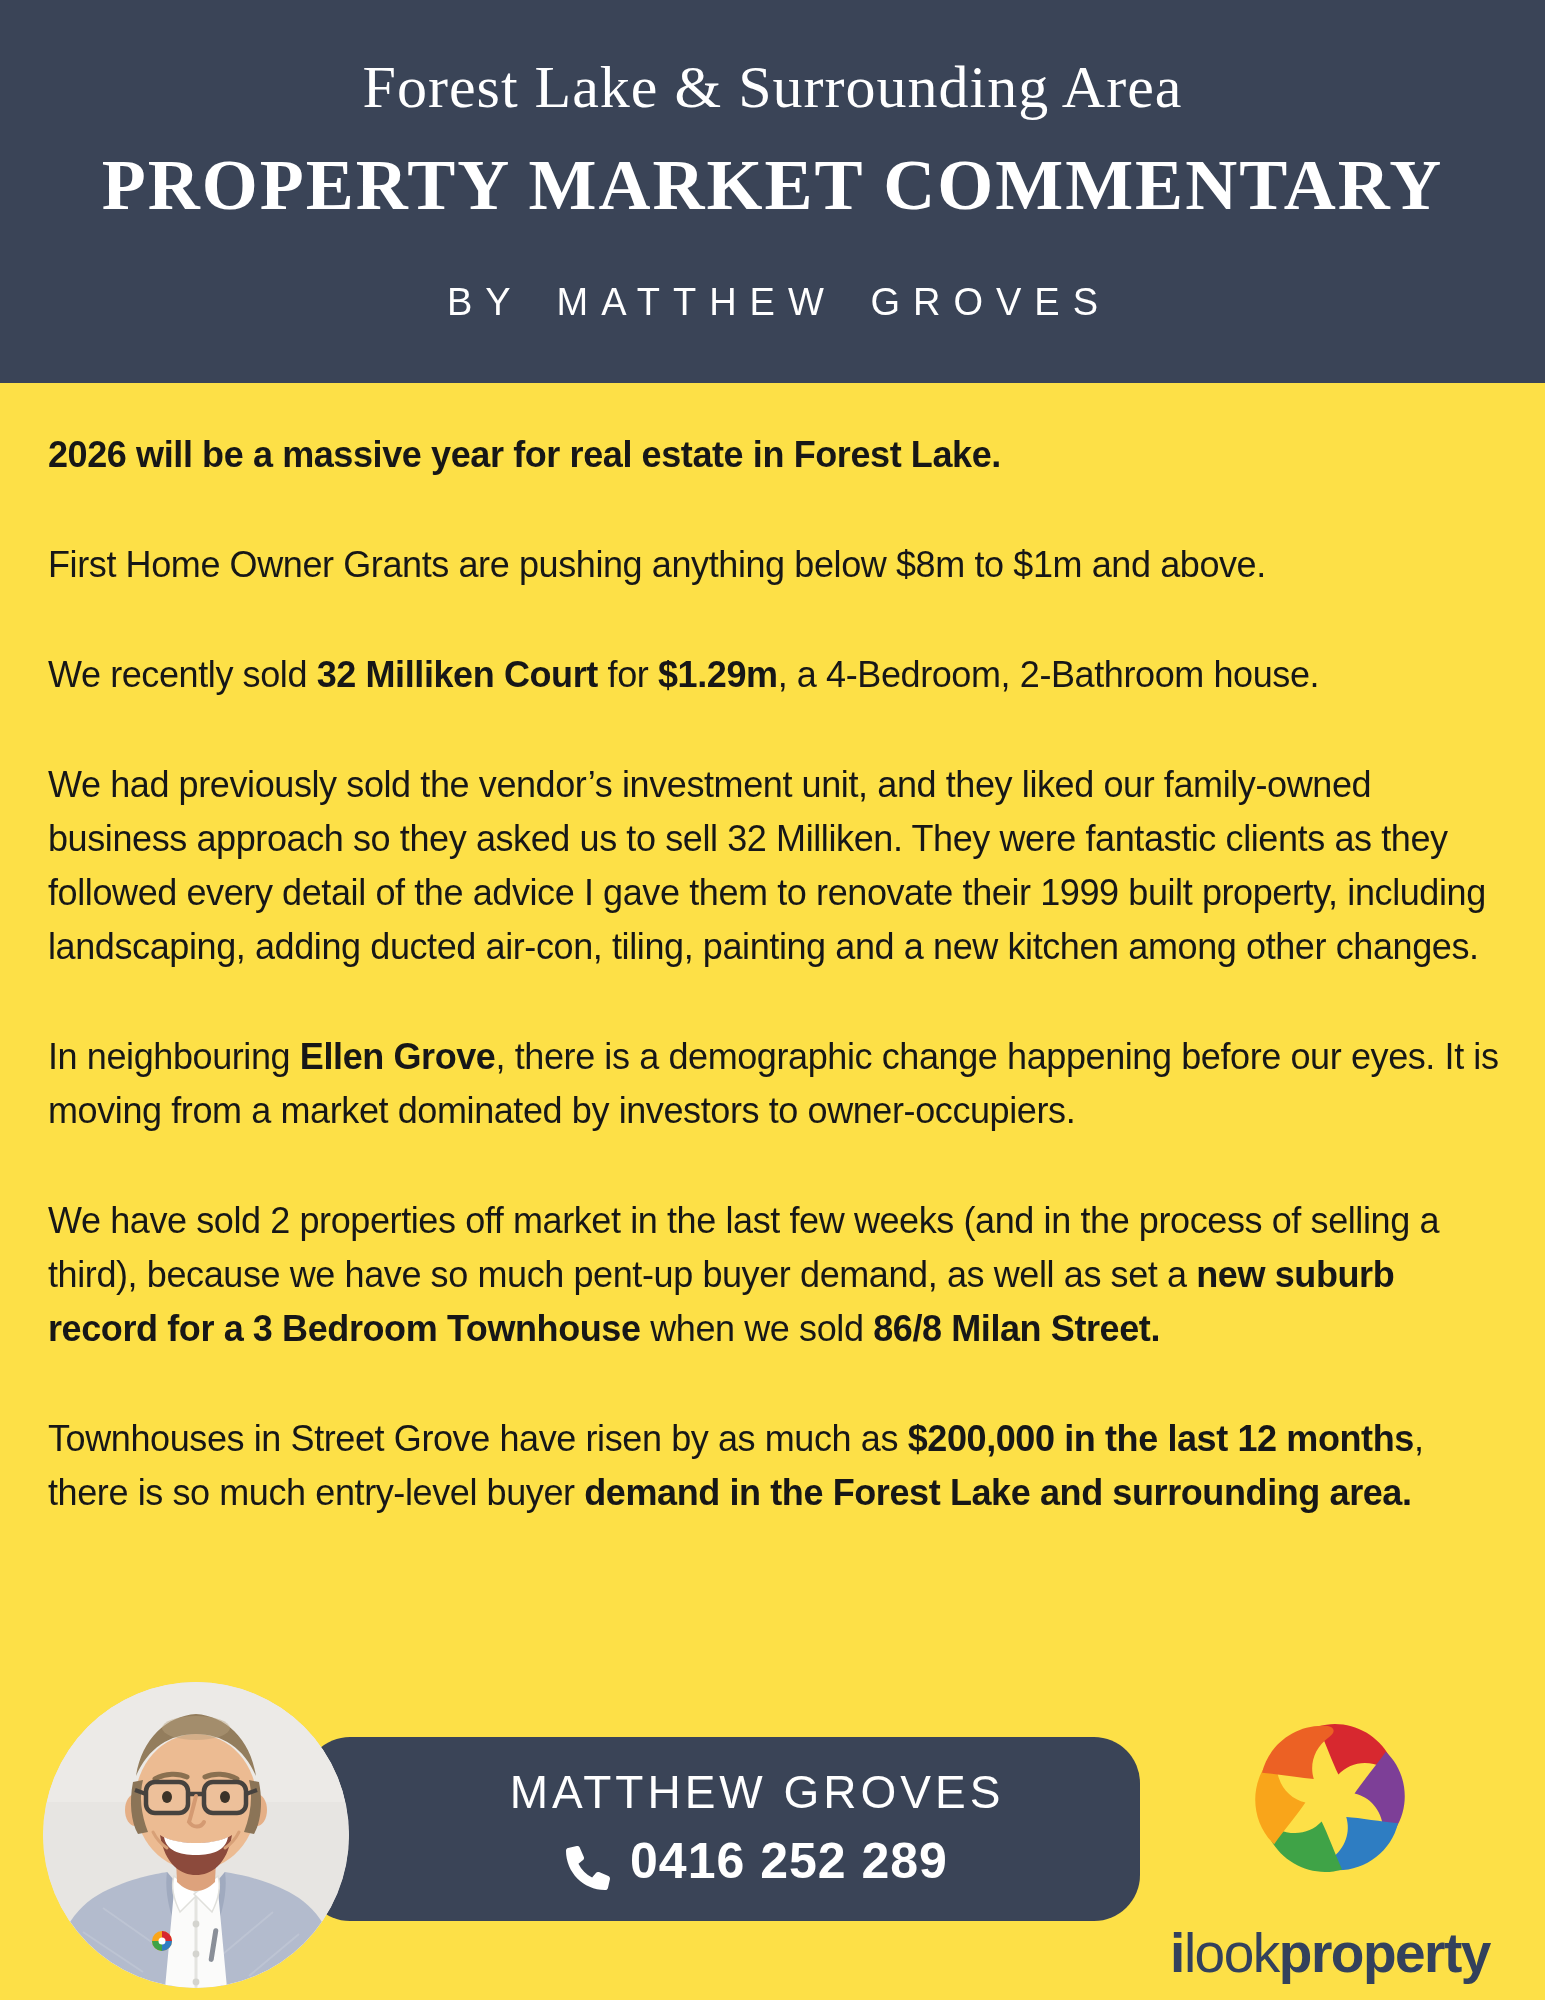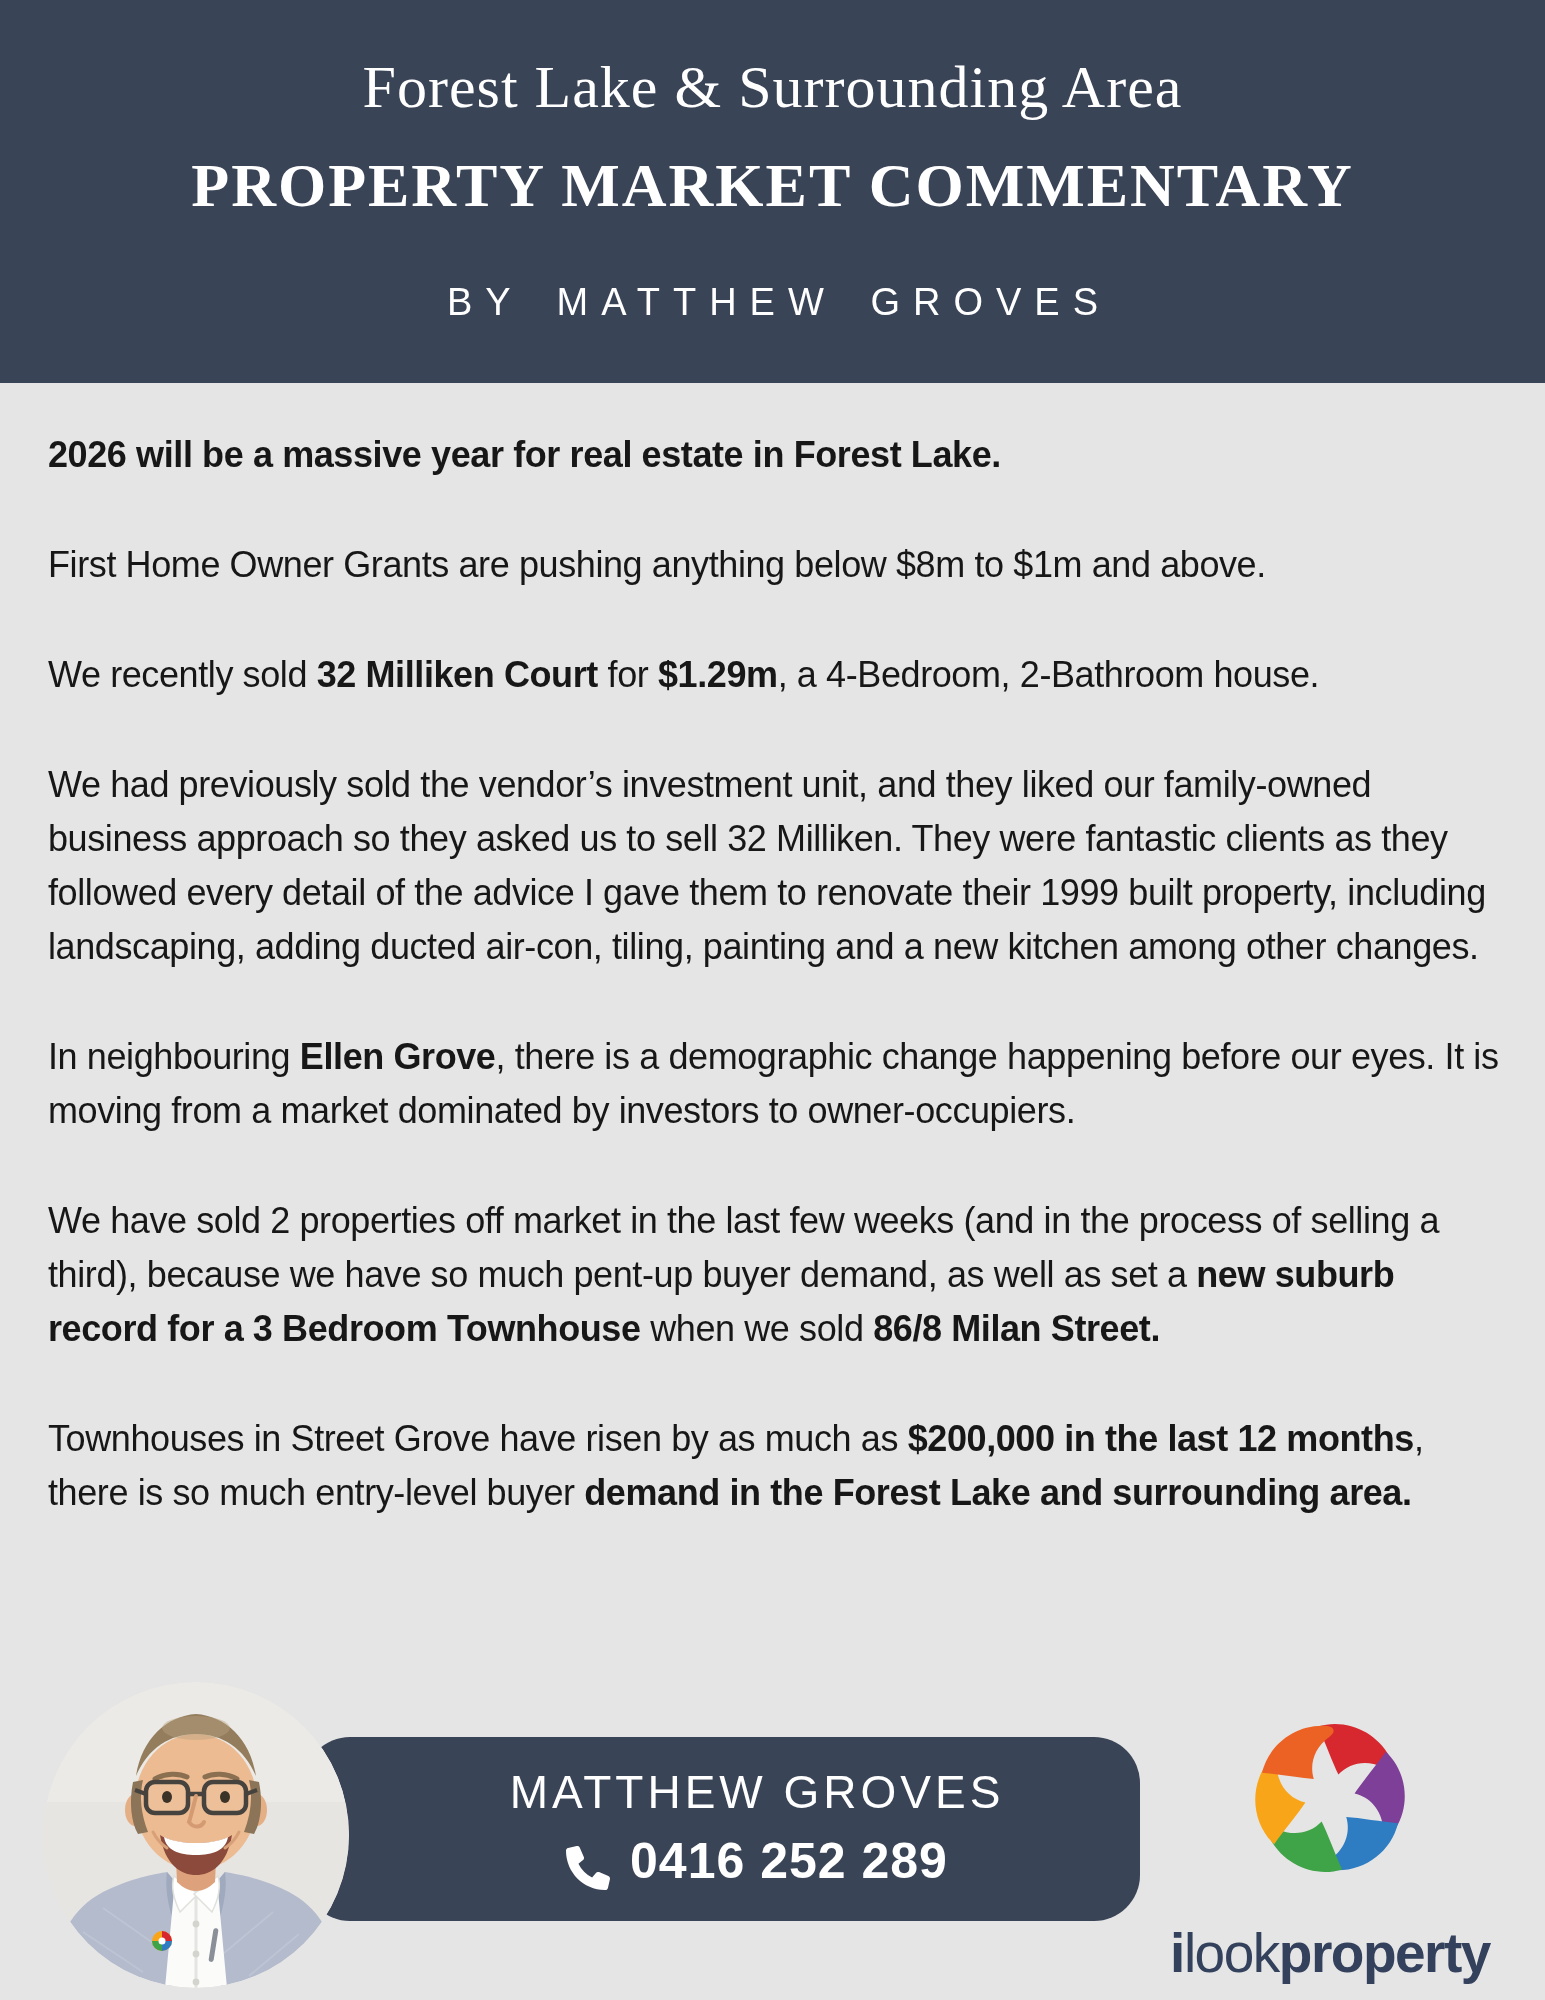--- a/index.html
+++ b/index.html
@@ -1,25 +1,25 @@
 <!DOCTYPE html>
 <html style="--navy: #3a4457; --ink: #171717; --logo-navy: #33415c;"><head>
 <meta charset="utf-8">
 <style>
   html,body{margin:0;padding:0;background:#ffffff;}
-  .page{position:relative;width:1545px;height:2000px;background:#e5e5e5;overflow:hidden;
+  .page{position:relative;width:1545px;height:2000px;background:#fde047;overflow:hidden;
         font-family:"Liberation Sans",sans-serif;color:var(--ink,#191919);}
 
   
   .hero{height:383px;background:var(--navy,#3a4457);color:#ffffff;text-align:center;
         display:flex;flex-direction:column;align-items:center;}
   .hero .eyebrow{margin-top:56px;font-family:"Liberation Serif",serif;font-weight:400;
                  font-size:60px;line-height:62px;letter-spacing:1px;}
   .hero .title{margin:26px 0 0 0;font-family:"Liberation Serif",serif;font-weight:700;
-               font-size:62px;line-height:82px;letter-spacing:2px;}
+               font-size:72px;line-height:82px;letter-spacing:2px;}
   .hero .byline{margin-top:54px;font-size:38px;line-height:44px;font-weight:400;
                 letter-spacing:13px;word-spacing:10px;padding-left:13px;}
 
   
   .article{padding:45px 36px 0 48px;text-align:left;}
   .article p{margin:0 0 56px 0;font-size:36px;line-height:54px;letter-spacing:-0.4px;
              color:#171717;}
   .article p b{font-weight:700;}
 
   

